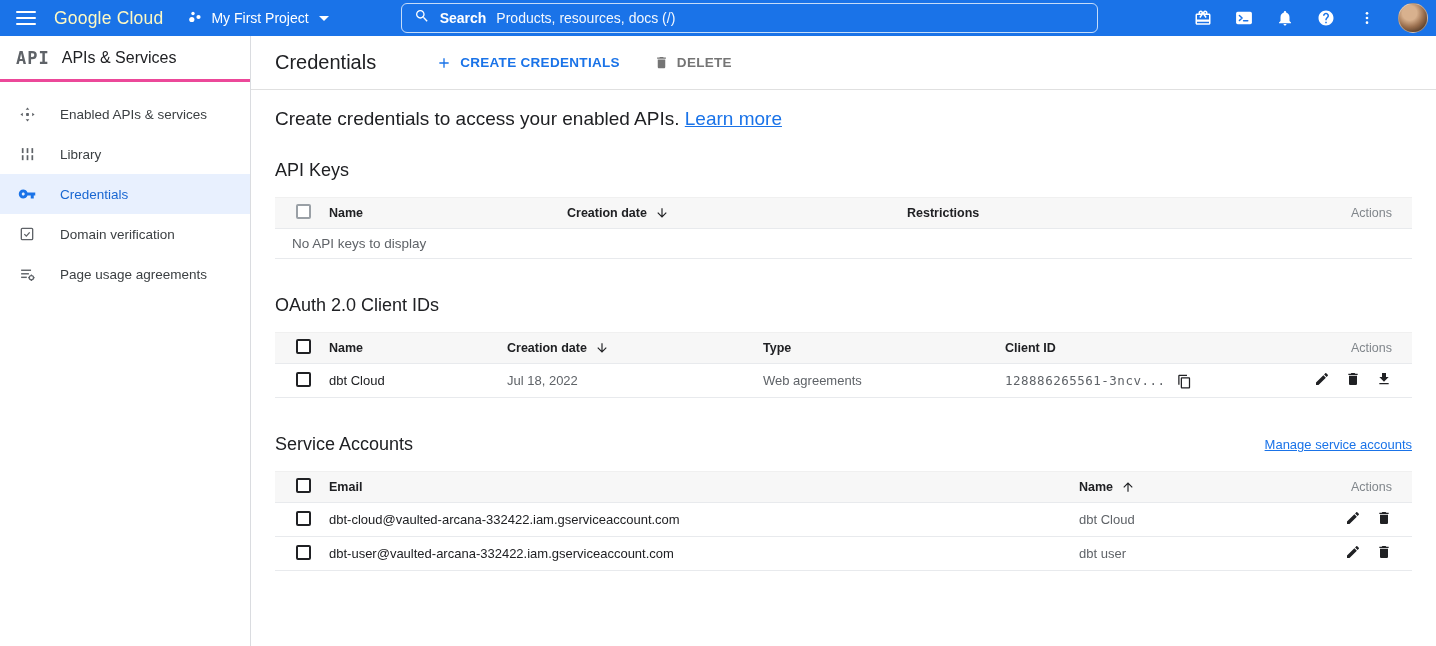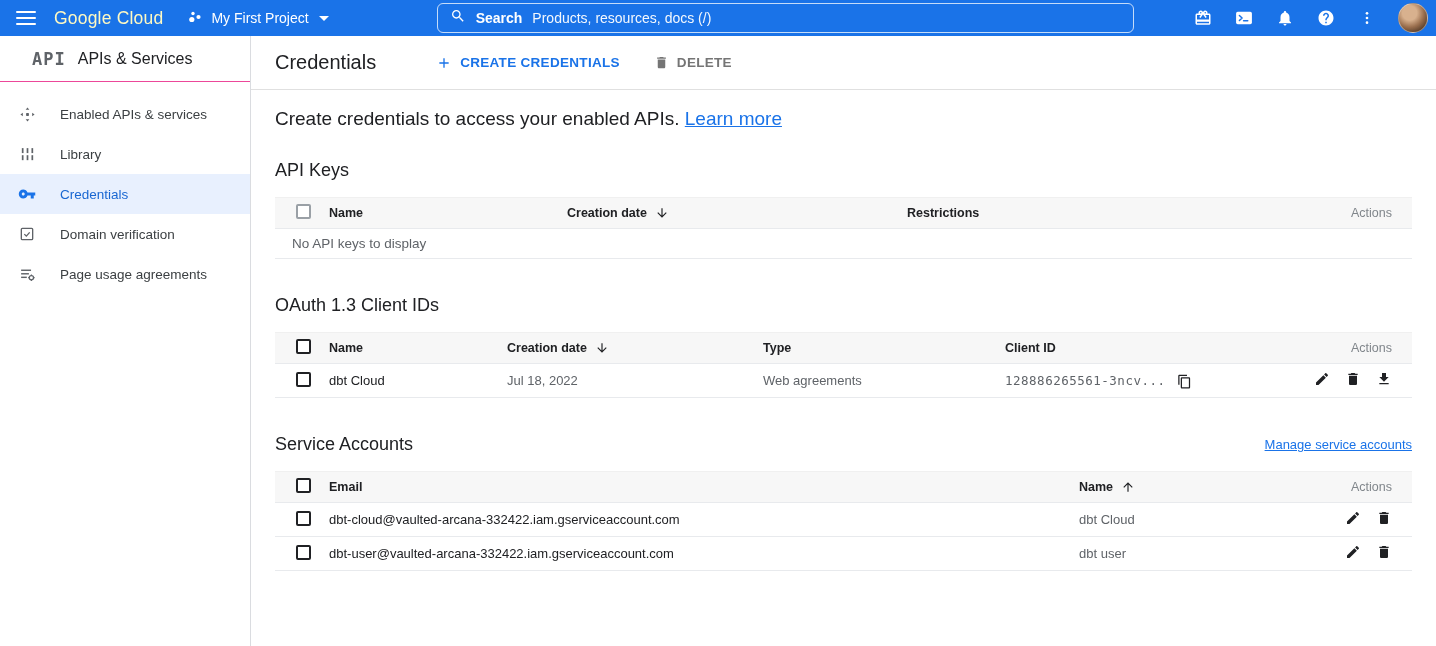--- a/index.html
+++ b/index.html
@@ -7,36 +7,36 @@
               font-family:"Liberation Sans", sans-serif; -webkit-font-smoothing:antialiased; }
 
   
   .topbar { height:36px; background:#1a73e8; display:flex; align-items:center; padding:0 8px 0 12px; }
   .hamburger { width:28px; height:28px; display:flex; flex-direction:column; justify-content:center; gap:4px; cursor:pointer; margin-right:14px; padding:0 4px; }
   .hamburger span { display:block; height:2px; background:#fff; border-radius:1px; }
   .logo { color:#fef9c3; font-size:17.5px; letter-spacing:.2px; white-space:nowrap; }
   .logo b { font-weight:500; }
   .project-sel { display:flex; align-items:center; gap:8px; color:#fff; font-size:14px; margin-left:24px; cursor:pointer; white-space:nowrap; }
   .proj-caret { width:0; height:0; border-left:5px solid transparent; border-right:5px solid transparent; border-top:5px solid #fff; margin-left:2px; }
-  .searchbox { width:697px; height:30px; margin-left:108px; border:1px solid rgba(255,255,255,.75); border-radius:6px;
+  .searchbox { width:697px; height:30px; margin-left:72px; border:1px solid rgba(255,255,255,.75); border-radius:6px;
                display:flex; align-items:center; padding:0 12px; color:#fff; cursor:text; }
   .searchbox .s-label { font-size:14px; font-weight:700; margin:0 10px 0 10px; }
   .searchbox .s-ph { font-size:14px; font-weight:400; opacity:.95; }
   .top-icons { margin-left:auto; display:flex; align-items:center; gap:9px; }
   .tbtn { width:32px; height:32px; display:flex; align-items:center; justify-content:center; cursor:pointer; border-radius:50%; }
   .avatar { width:30px; height:30px; border-radius:50%; margin-left:6px; border:1px solid rgba(255,255,255,.4);
             background: radial-gradient(circle at 38% 32%, #d8b18e 0 28%, #9a6f4e 55%, #4a3322 85%, #2c2017 100%); cursor:pointer; }
 
   
   .app { display:flex; height:610px; }
   .sidebar { width:251px; border-right:1px solid #dadce0; flex:0 0 251px; }
   .main { flex:1; min-width:0; }
 
   
-  .sb-head { height:46px; display:flex; align-items:center; padding:0 32px; border-bottom:1px solid #ec4899; gap:12px; }
+  .sb-head { height:46px; display:flex; align-items:center; padding:0 16px; border-bottom:3px solid #ec4899; gap:12px; }
   .api-logo { font-family:"DejaVu Sans Mono", monospace; font-weight:700; font-size:17px; color:#5f6368; letter-spacing:1px; }
   .sb-title { font-size:16px; color:#202124; }
   .sb-nav { padding-top:12px; }
   .sb-item { height:40px; display:flex; align-items:center; gap:24px; padding:0 16px 0 18px; font-size:13.5px; color:#3c4043; cursor:pointer; }
   .sb-item .ic { width:18px; height:18px; display:flex; align-items:center; justify-content:center; color:#5f6368; flex:0 0 18px; }
   .sb-item.active { background:#e8f0fe; color:#1967d2; }
   .sb-item.active .ic { color:#1a73e8; }
 
   
   .main-head { height:54px; display:flex; align-items:center; border-bottom:1px solid #e0e0e0; padding-left:24px; }
@@ -244,21 +244,21 @@
           </thead>
           <tbody>
             <tr>
               <td colspan="5" class="empty-cell" style="padding-left:17px;">No API keys to display</td>
             </tr>
           </tbody>
         </table>
       </div>
 
       <div class="sec-oauth">
-        <h2 class="section">OAuth 1.3 Client IDs</h2>
+        <h2 class="section">OAuth 2.0 Client IDs</h2>
         <table class="gtable">
           <thead>
             <tr>
               <th class="cb-cell"><span class="checkbox"></span></th>
               <th class="col-name-oa">Name</th>
               <th class="col-date-oa"><span>Creation date</span><svg class="sort-ic" width="14" height="14" viewBox="0 0 24 24" fill="#202124">
                     <path d="M20 12l-1.41-1.41L13 16.17V4h-2v12.17l-5.58-5.59L4 12l8 8 8-8z"></path>
                   </svg></th>
               <th class="col-type-oa">Type</th>
               <th>Client ID</th>

